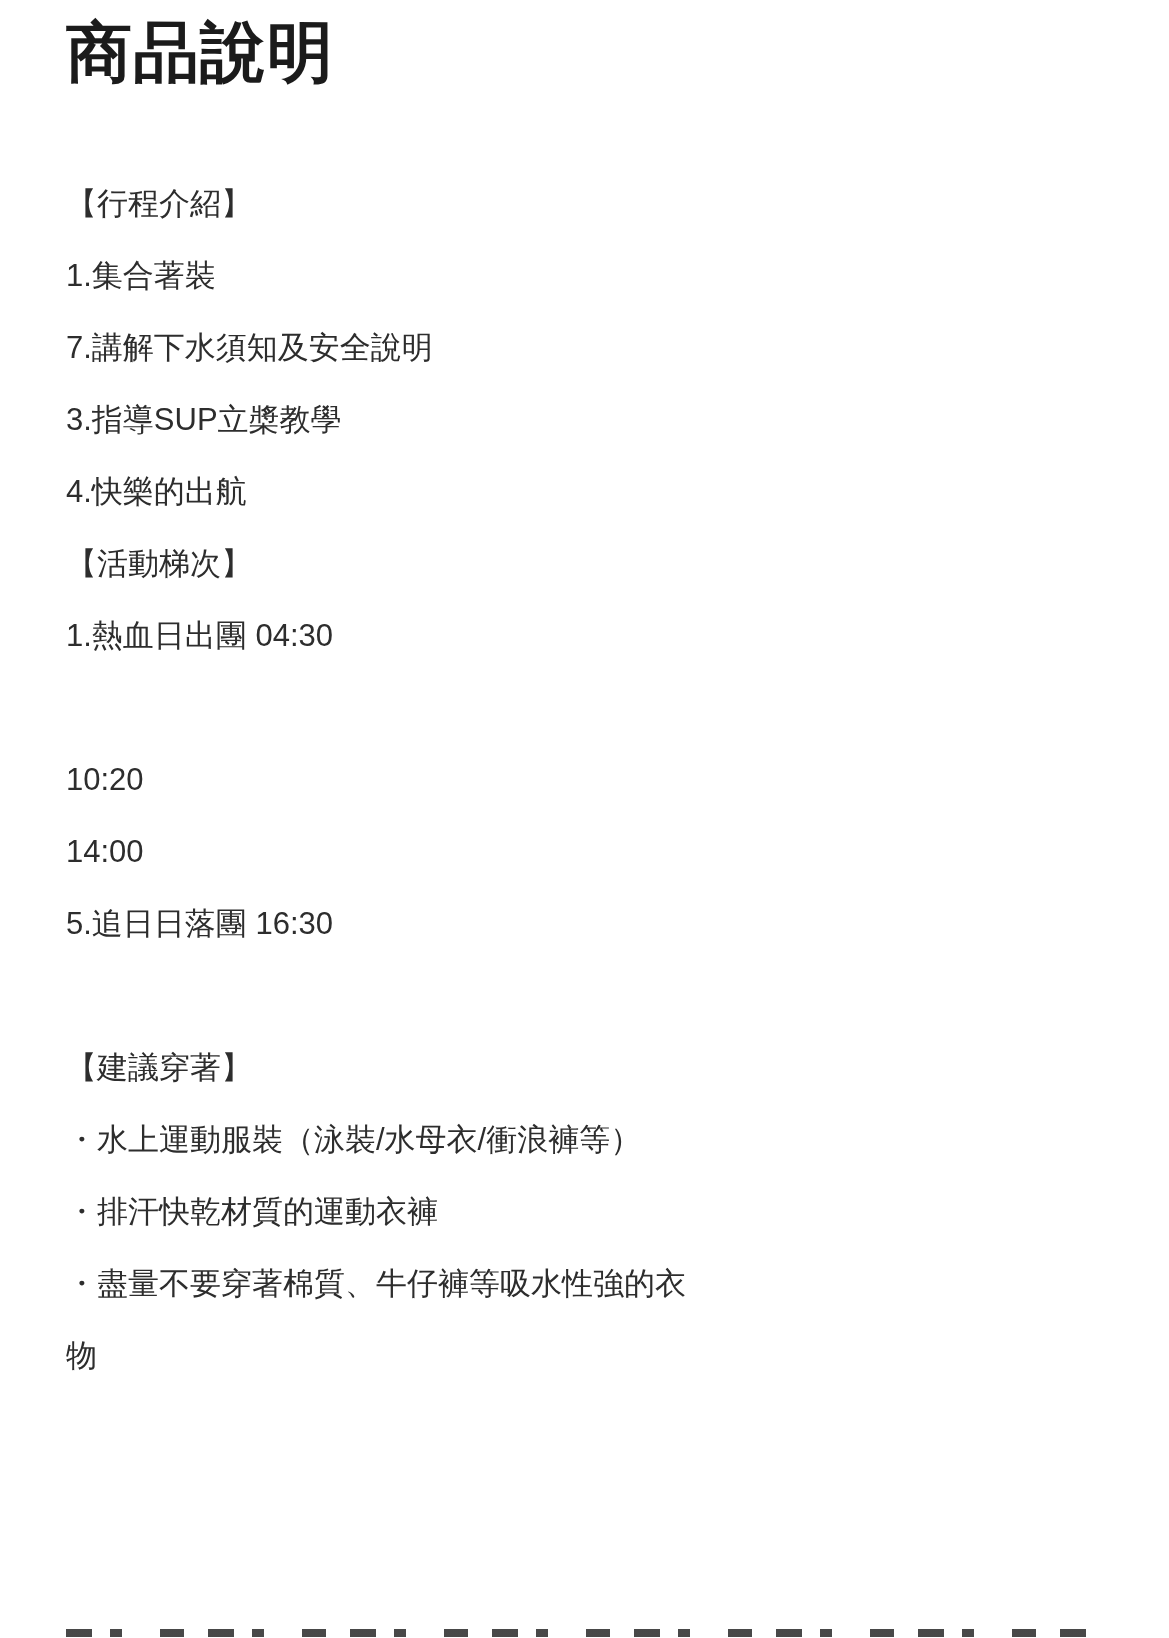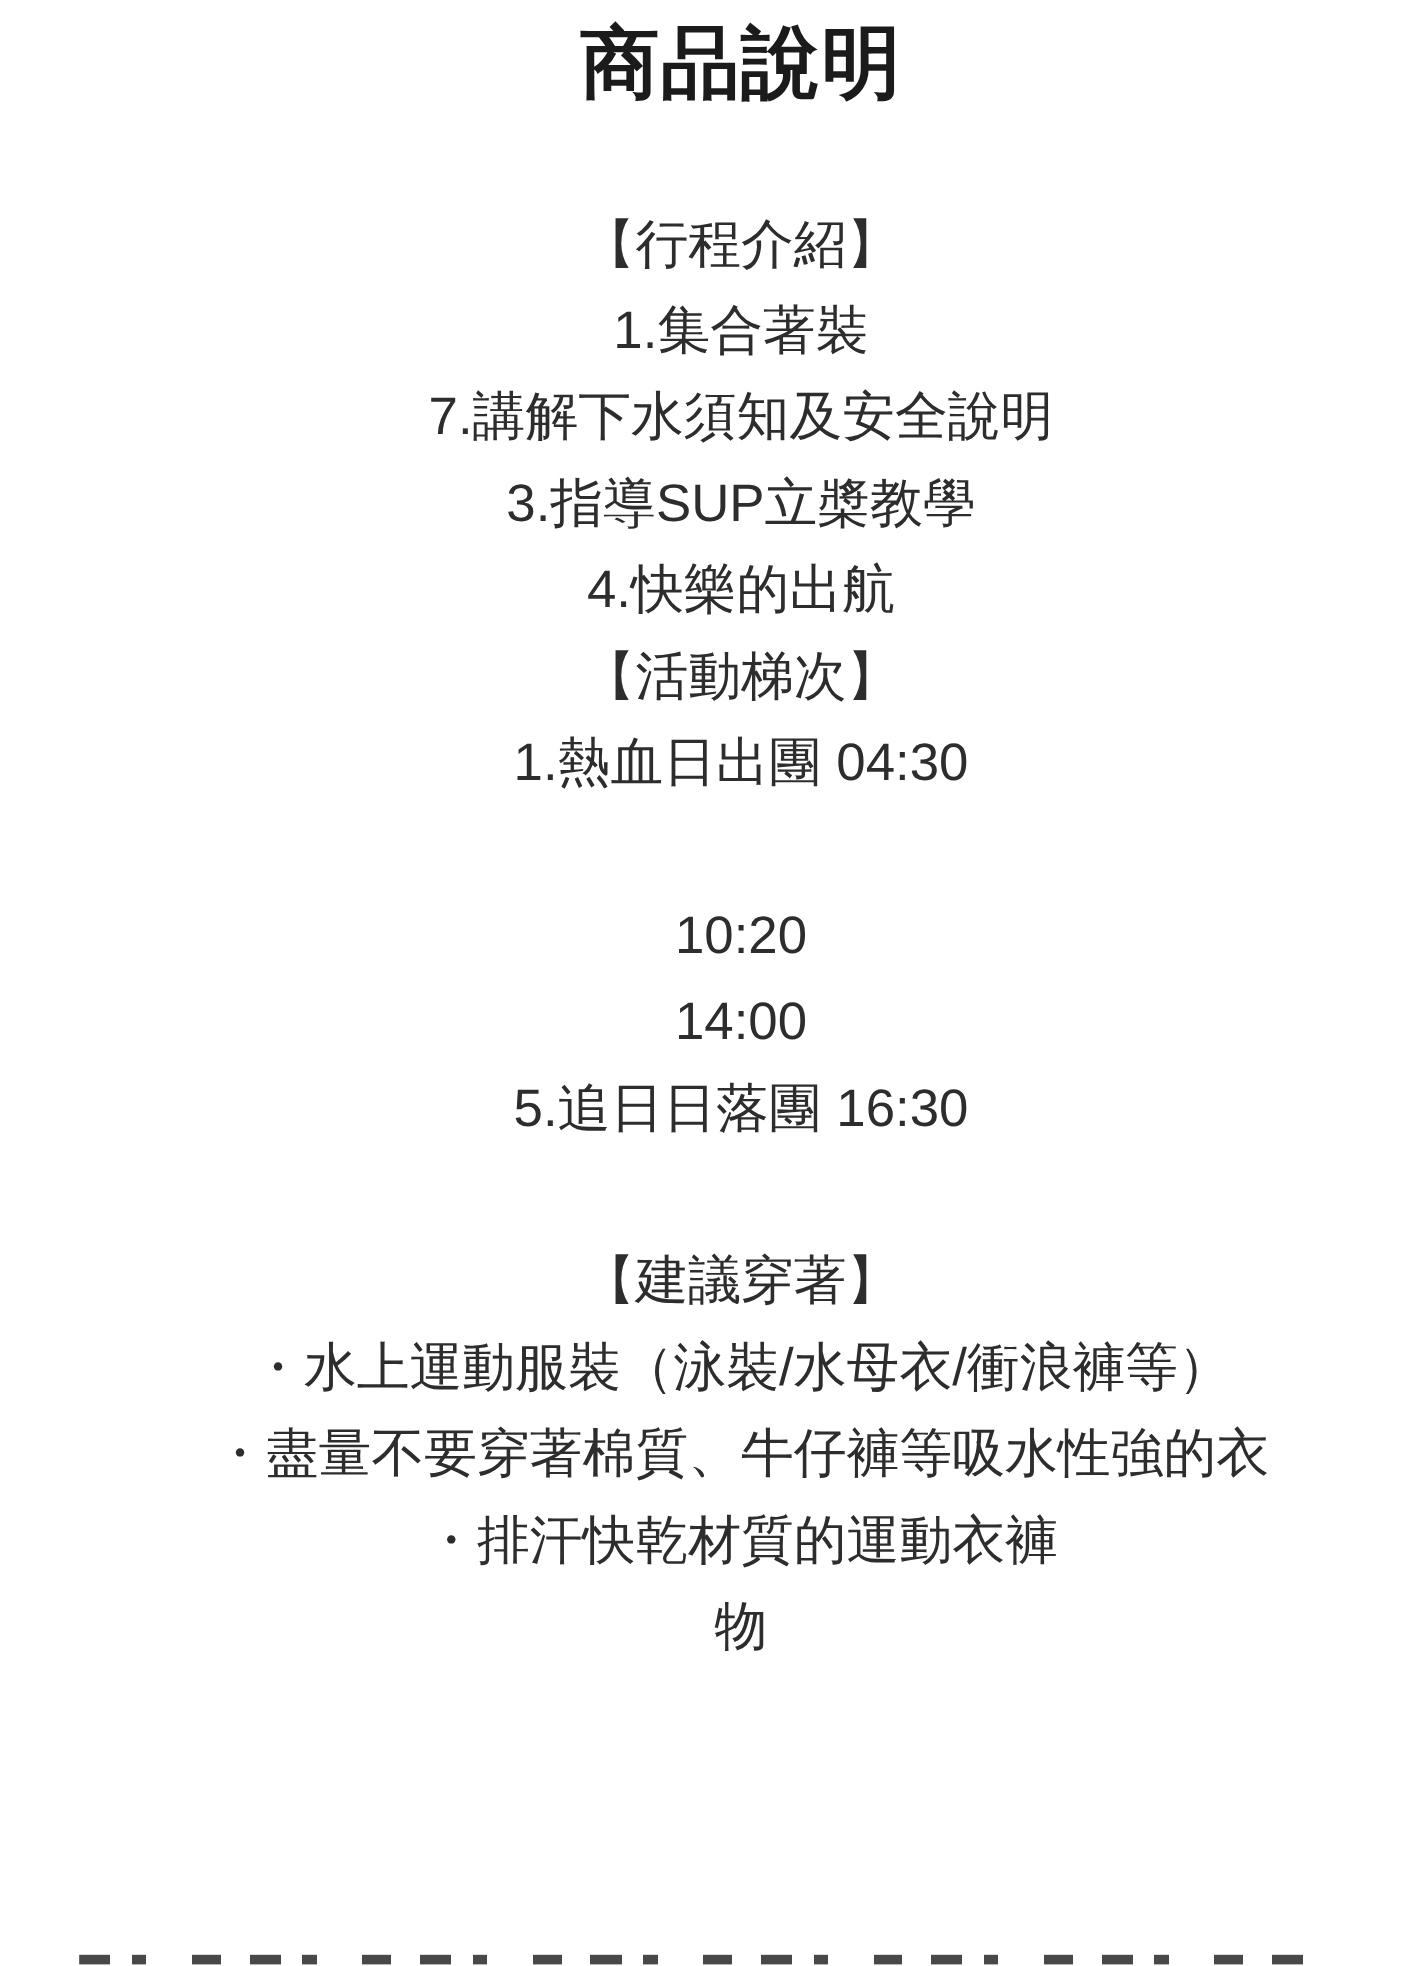--- a/index.html
+++ b/index.html
@@ -12,36 +12,35 @@
     background: #ffffff;
     font-family: "Liberation Sans", "DejaVu Sans", sans-serif;
     overflow: hidden;
   }
   .page {
     position: relative;
     width: 1169px;
     height: 1638px;
     background: #ffffff;
     overflow: hidden;
-    text-align: center;
   }
   .title {
     margin: 16px 0 0 66px;
     font-size: 66px;
     line-height: 72px;
     font-weight: 700;
     color: #1b1b1b;
     letter-spacing: 1px;
     white-space: pre;
   }
   .body-text {
     margin: 80px 0 0 66px;
   }
   .line {
-    font-size: 44px;
+    font-size: 31px;
     line-height: 72px;
     height: 72px;
     color: #2d2d2d;
     white-space: pre;
     font-weight: 400;
   }
   .spacer {
     height: 72px;
   }
   
@@ -80,21 +79,21 @@
     <div class="line">【活動梯次】</div>
     <div class="line">1.熱血日出團 04:30</div>
     <div class="line spacer"></div>
     <div class="line">10:20</div>
     <div class="line">14:00</div>
     <div class="line">5.追日日落團 16:30</div>
     <div class="line spacer"></div>
 
     <div class="line">【建議穿著】</div>
     <div class="line">・水上運動服裝（泳裝/水母衣/衝浪褲等）</div>
+    <div class="line">・排汗快乾材質的運動衣褲</div>
     <div class="line">・盡量不要穿著棉質、牛仔褲等吸水性強的衣</div>
-    <div class="line">・排汗快乾材質的運動衣褲</div>
     <div class="line">物</div>
 
   </div>
 
   <div class="clip-strip"></div>
 
 </div>
 
 </body></html>

